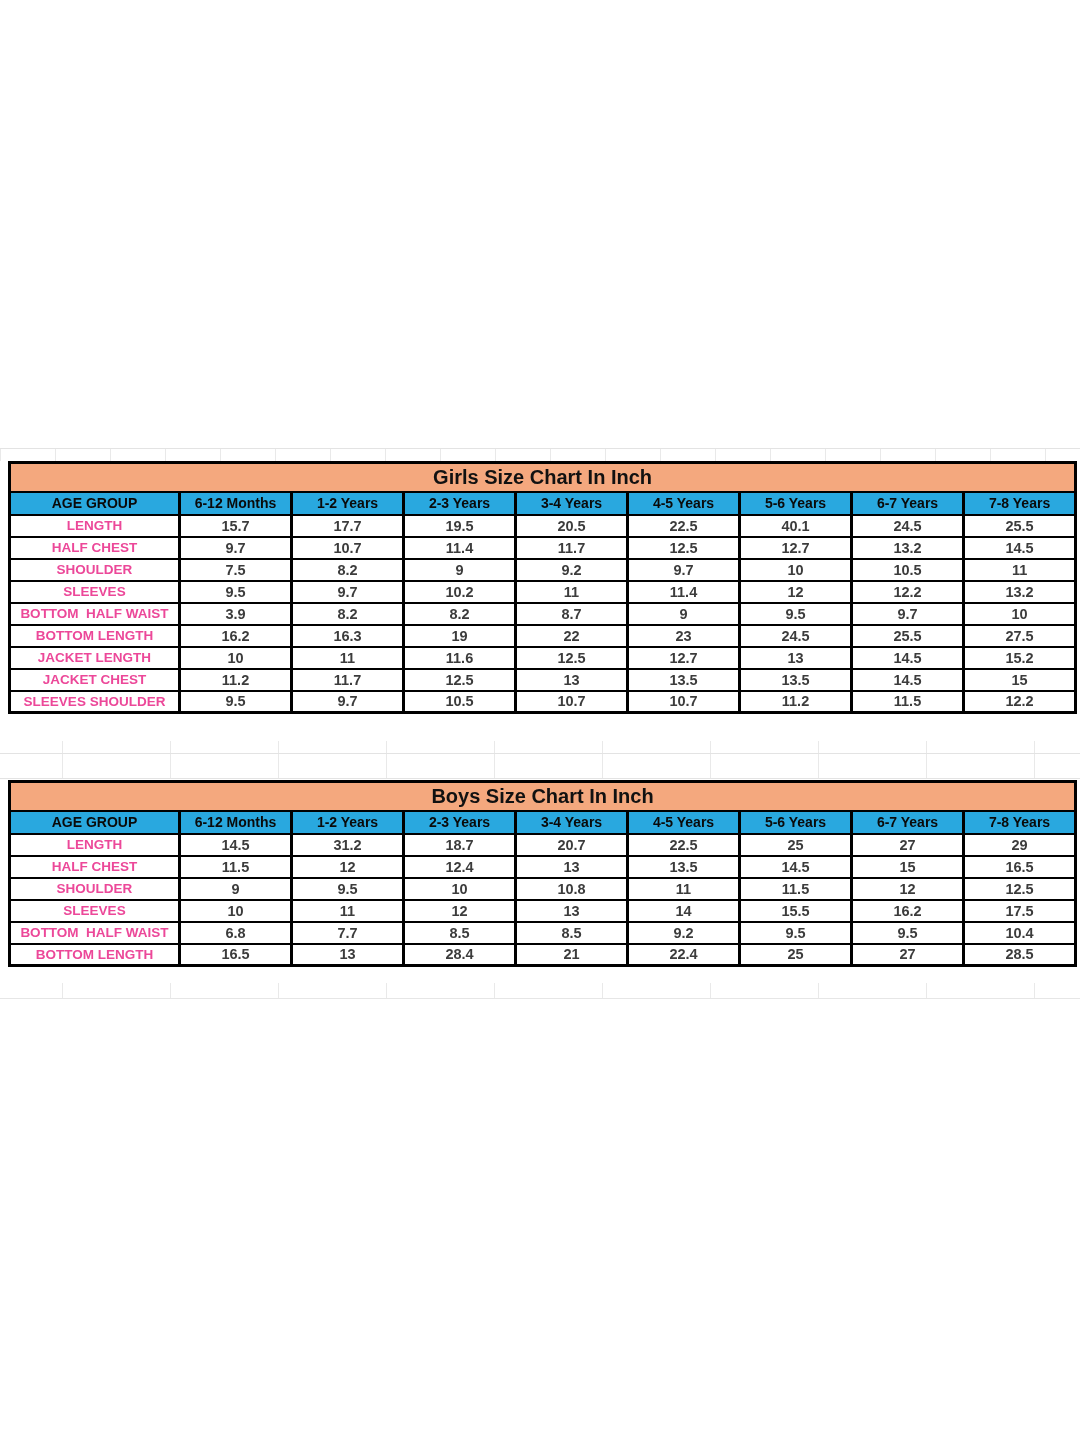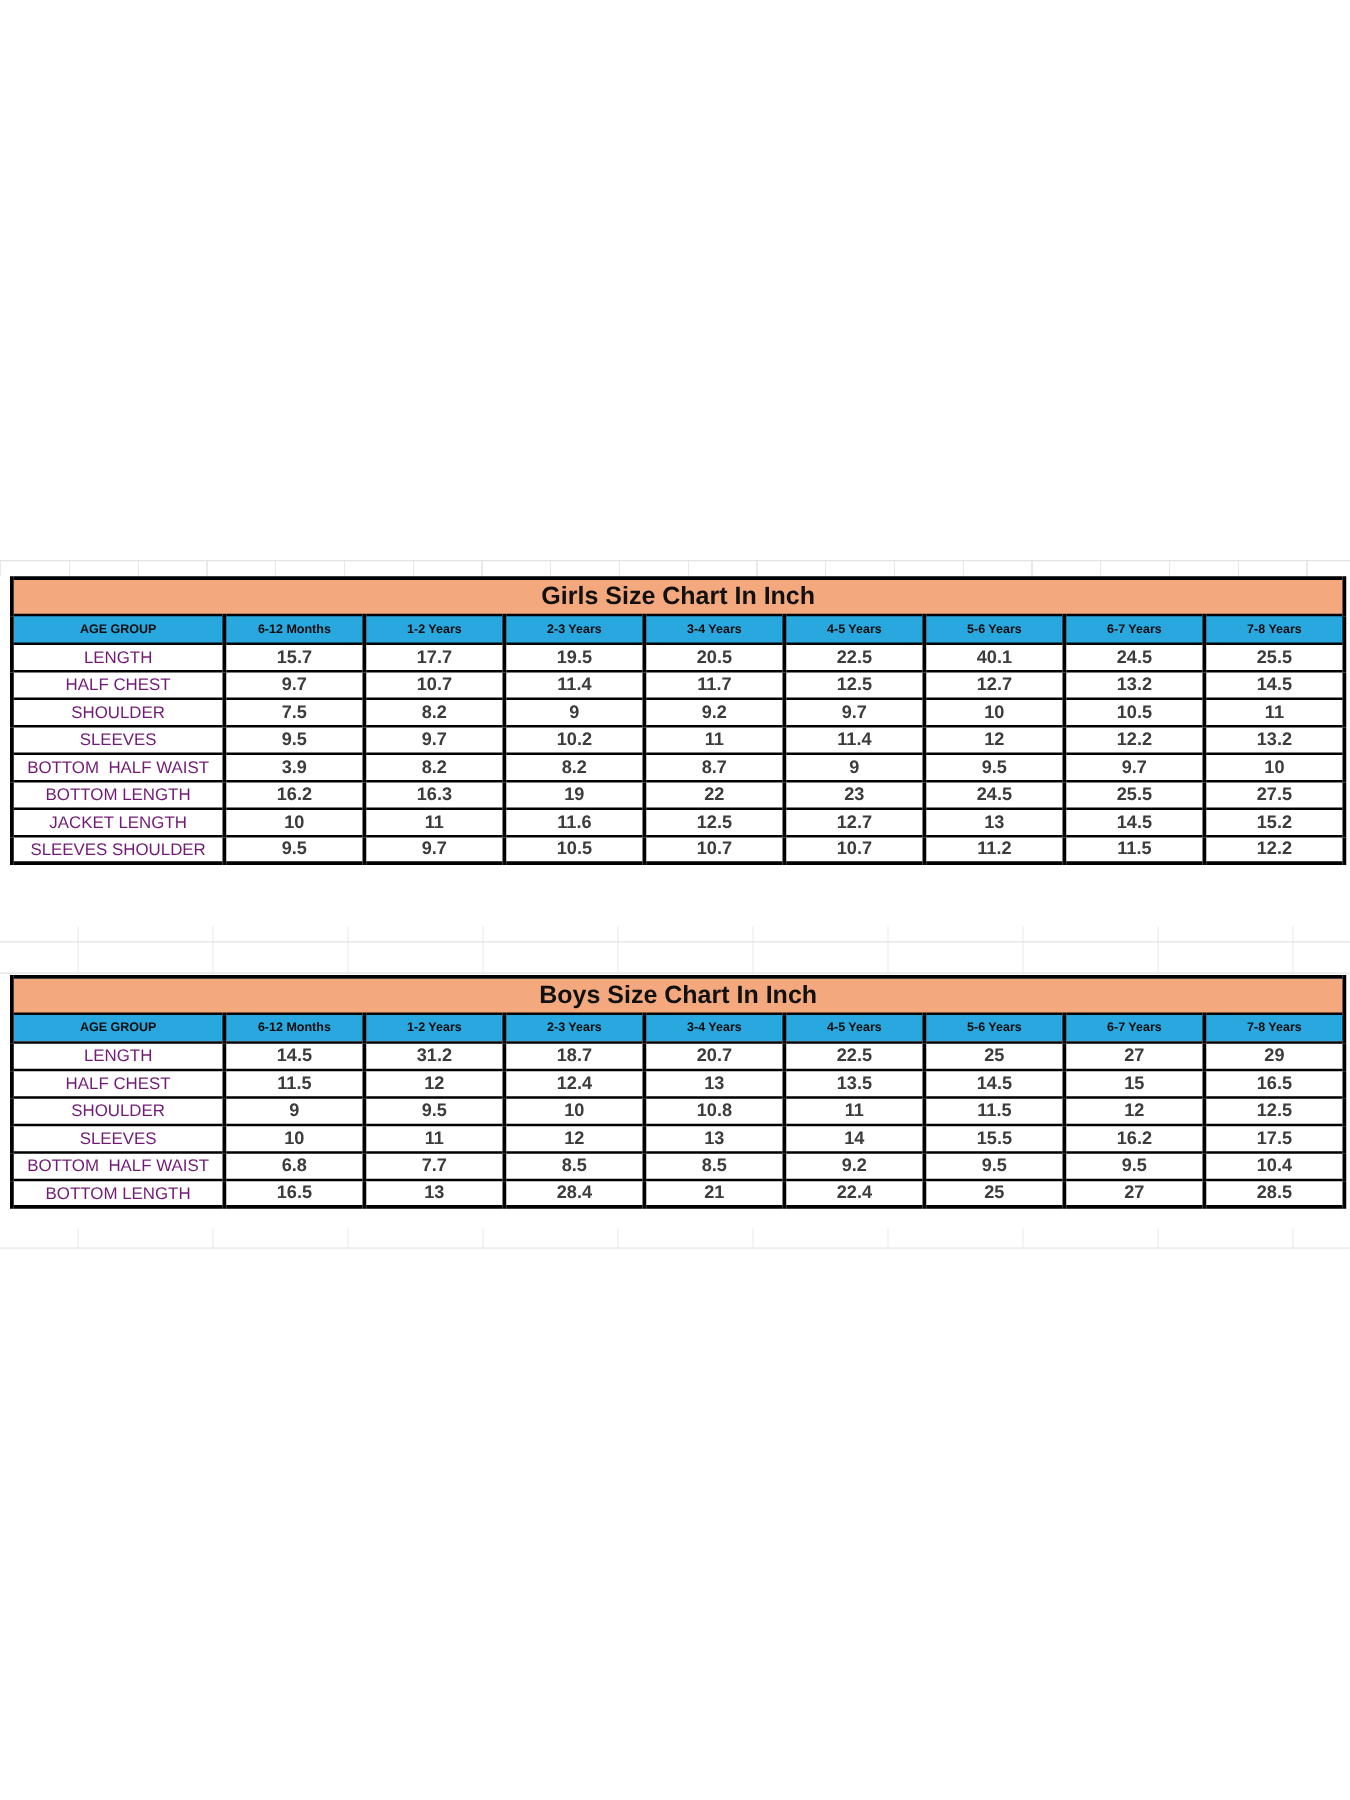--- a/index.html
+++ b/index.html
@@ -64,29 +64,29 @@
   }
   td.title-cell {
     height: 29px;
     font-size: 20px;
     font-weight: bold;
     color: #111;
     border-bottom-width: 3px;
   }
   td.header-cell {
     height: 23px;
-    font-size: 10px;
+    font-size: 14px;
     font-weight: bold;
     color: #0a0a0a;
   }
   td.label-cell {
     height: 22px;
     font-size: 13.5px;
-    font-weight: normal;
-    color: #701a75;
+    font-weight: bold;
+    color: #ec4899;
     white-space: pre;
   }
   td.value-cell {
     height: 22px;
     font-size: 14.5px;
     font-weight: 600;
     color: #3c3c3c;
   }
 </style>
 </head>
@@ -194,20 +194,31 @@
         <td class="value-cell">10</td>
         <td class="value-cell">11</td>
         <td class="value-cell">11.6</td>
         <td class="value-cell">12.5</td>
         <td class="value-cell">12.7</td>
         <td class="value-cell">13</td>
         <td class="value-cell">14.5</td>
         <td class="value-cell">15.2</td>
       </tr>
       <tr>
+        <td class="label-cell">JACKET CHEST</td>
+        <td class="value-cell">11.2</td>
+        <td class="value-cell">11.7</td>
+        <td class="value-cell">12.5</td>
+        <td class="value-cell">13</td>
+        <td class="value-cell">13.5</td>
+        <td class="value-cell">13.5</td>
+        <td class="value-cell">14.5</td>
+        <td class="value-cell">15</td>
+      </tr>
+      <tr>
         <td class="label-cell">SLEEVES SHOULDER</td>
         <td class="value-cell">9.5</td>
         <td class="value-cell">9.7</td>
         <td class="value-cell">10.5</td>
         <td class="value-cell">10.7</td>
         <td class="value-cell">10.7</td>
         <td class="value-cell">11.2</td>
         <td class="value-cell">11.5</td>
         <td class="value-cell">12.2</td>
       </tr>

